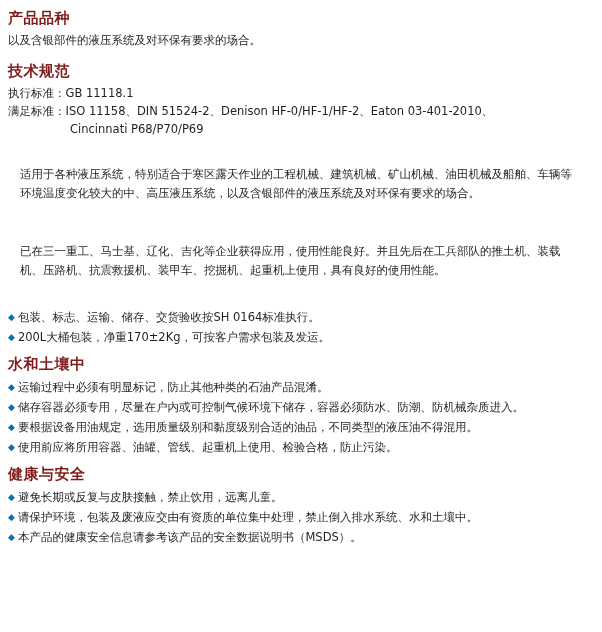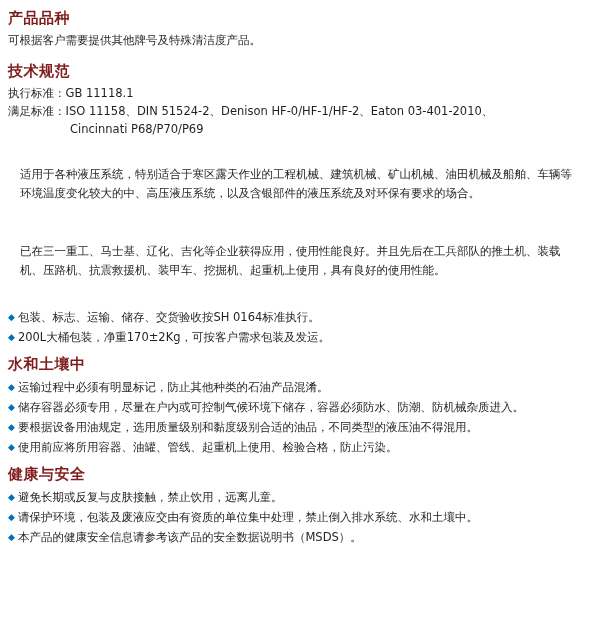--- a/index.html
+++ b/index.html
@@ -76,21 +76,21 @@
   .block-tight .line { line-height: 18px; }
 </style>
 </head>
 <body>
 
 <div class="page">
 
   <div class="section">
     <div class="sec-title first">产品品种</div>
     <div class="block-tight">
-      <div class="line">可根据客户需要提供其他牌号及特殊清洁度产品。</div>
+      <div class="line">以及含银部件的液压系统及对环保有要求的场合。</div>
     </div>
   </div>
 
   <div class="gap-md"></div>
 
   <div class="section">
     <div class="sec-title">技术规范</div>
     <div class="block-tight">
       <div class="line">执行标准：GB 11118.1</div>
       <div class="line">满足标准：ISO 11158、DIN 51524-2、Denison HF-0/HF-1/HF-2、Eaton 03-401-2010、</div>

